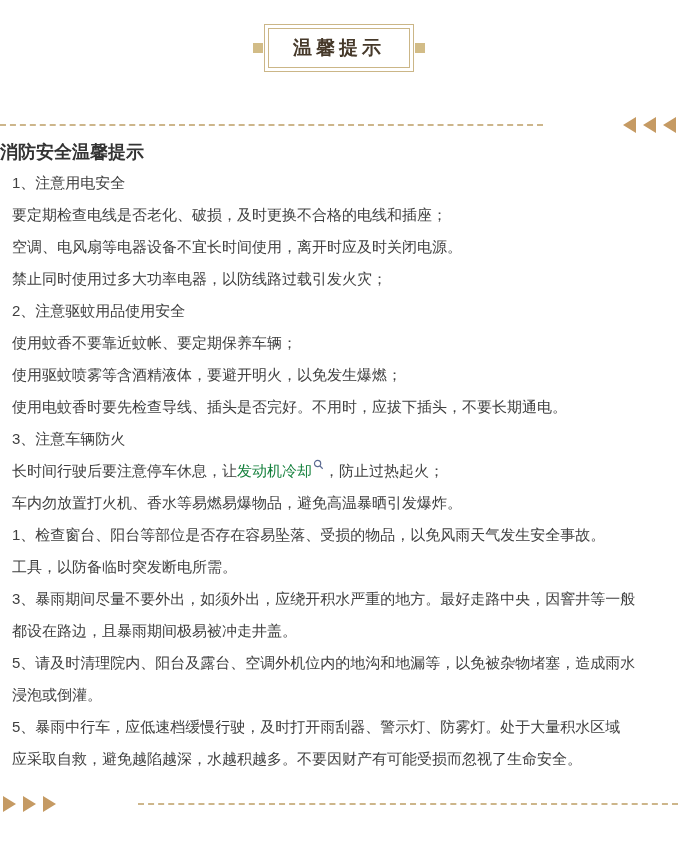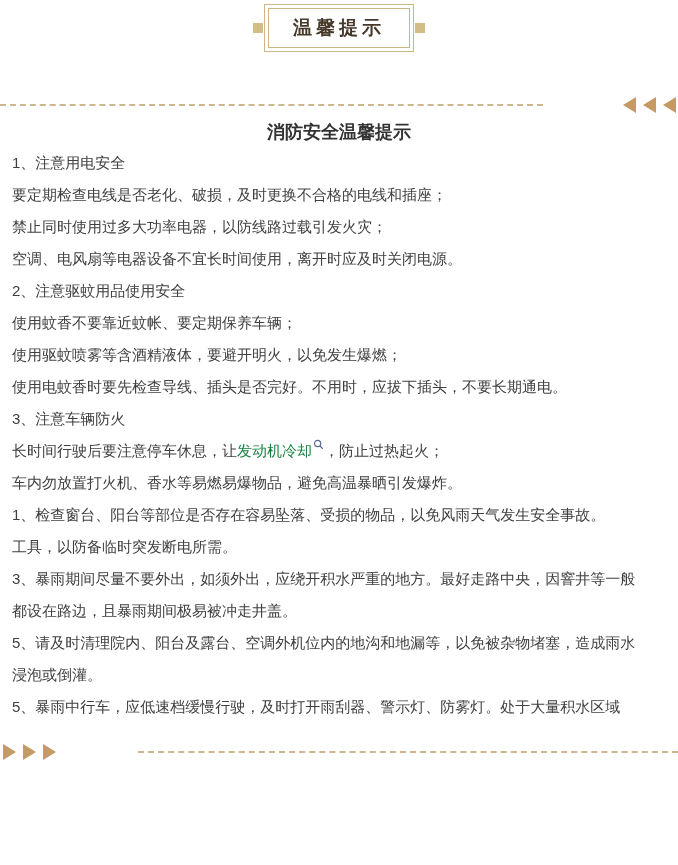--- a/index.html
+++ b/index.html
@@ -9,21 +9,21 @@
     background: #ffffff;
     font-family: "Liberation Sans", "DejaVu Sans", sans-serif;
     overflow: hidden;
   }
 
   
   .title-row {
     display: flex;
     align-items: center;
     justify-content: center;
-    padding-top: 4px;
+    padding-top: 24px;
     gap: 1px;
   }
   .side-square {
     width: 10px; height: 10px;
     background: #d2bc87;
     flex: 0 0 auto;
   }
   .title-box {
     border: 1px solid #cbb687;
     padding: 3px;
@@ -62,21 +62,20 @@
   }
   .tri-right {
     width: 0; height: 0;
     border-top: 8px solid transparent;
     border-bottom: 8px solid transparent;
     border-left: 13px solid #c59a63;
   }
 
   
   .section-heading {
-    text-align: center;
     font-size: 18px;
     font-weight: bold;
     color: #333333;
   }
   .fire-heading  { margin: 6px 0 0 0; line-height: 26px; }
   .flood-heading { margin: 0; line-height: 28px; }
 
   
   .content {
     padding: 0 10px 0 8px;
@@ -116,41 +115,42 @@
     <span class="tri-left"></span>
   </div>
 </div>
 
 <h2 class="section-heading fire-heading">消防安全温馨提示</h2>
 
 <div class="content">
 
   <p>1、注意用电安全</p>
   <p>要定期检查电线是否老化、破损，及时更换不合格的电线和插座；</p>
+  <p>空调、电风扇等电器设备不宜长时间使用，离开时应及时关闭电源。</p>
   <p>禁止同时使用过多大功率电器，以防线路过载引发火灾；</p>
-  <p>空调、电风扇等电器设备不宜长时间使用，离开时应及时关闭电源。</p>
   <p>2、注意驱蚊用品使用安全</p>
   <p>使用蚊香不要靠近蚊帐、要定期保养车辆；</p>
   <p>使用驱蚊喷雾等含酒精液体，要避开明火，以免发生爆燃；</p>
   <p>使用电蚊香时要先检查导线、插头是否完好。不用时，应拔下插头，不要长期通电。</p>
   <p>3、注意车辆防火</p>
   <p><span>长时间行驶后要注意停车休息，让</span><span class="search-link">发动机冷却</span><span class="search-sup"><svg width="11" height="11" viewBox="0 0 12 12">
           <circle cx="5" cy="5" r="3.4" fill="none" stroke="#5b6a92" stroke-width="1.3"></circle>
           <line x1="7.6" y1="7.6" x2="10.6" y2="10.6" stroke="#5b6a92" stroke-width="1.3"></line>
         </svg></span><span>，防止过热起火；</span></p>
   <p>车内勿放置打火机、香水等易燃易爆物品，避免高温暴晒引发爆炸。</p>
 
 
   <p>1、检查窗台、阳台等部位是否存在容易坠落、受损的物品，以免风雨天气发生安全事故。</p>
   <p>工具，以防备临时突发断电所需。</p>
   <p>3、暴雨期间尽量不要外出，如须外出，应绕开积水严重的地方。最好走路中央，因窨井等一般</p>
   <p>都设在路边，且暴雨期间极易被冲走井盖。</p>
   <p>5、请及时清理院内、阳台及露台、空调外机位内的地沟和地漏等，以免被杂物堵塞，造成雨水</p>
   <p>浸泡或倒灌。</p>
   <p>5、暴雨中行车，应低速档缓慢行驶，及时打开雨刮器、警示灯、防雾灯。处于大量积水区域</p>
+  <p>应采取自救，避免越陷越深，水越积越多。不要因财产有可能受损而忽视了生命安全。</p>
 </div>
 
 <div class="divider-bottom">
   <div class="tri-group">
     <span class="tri-right"></span>
     <span class="tri-right"></span>
     <span class="tri-right"></span>
   </div>
   <div class="dash"></div>
 </div>

